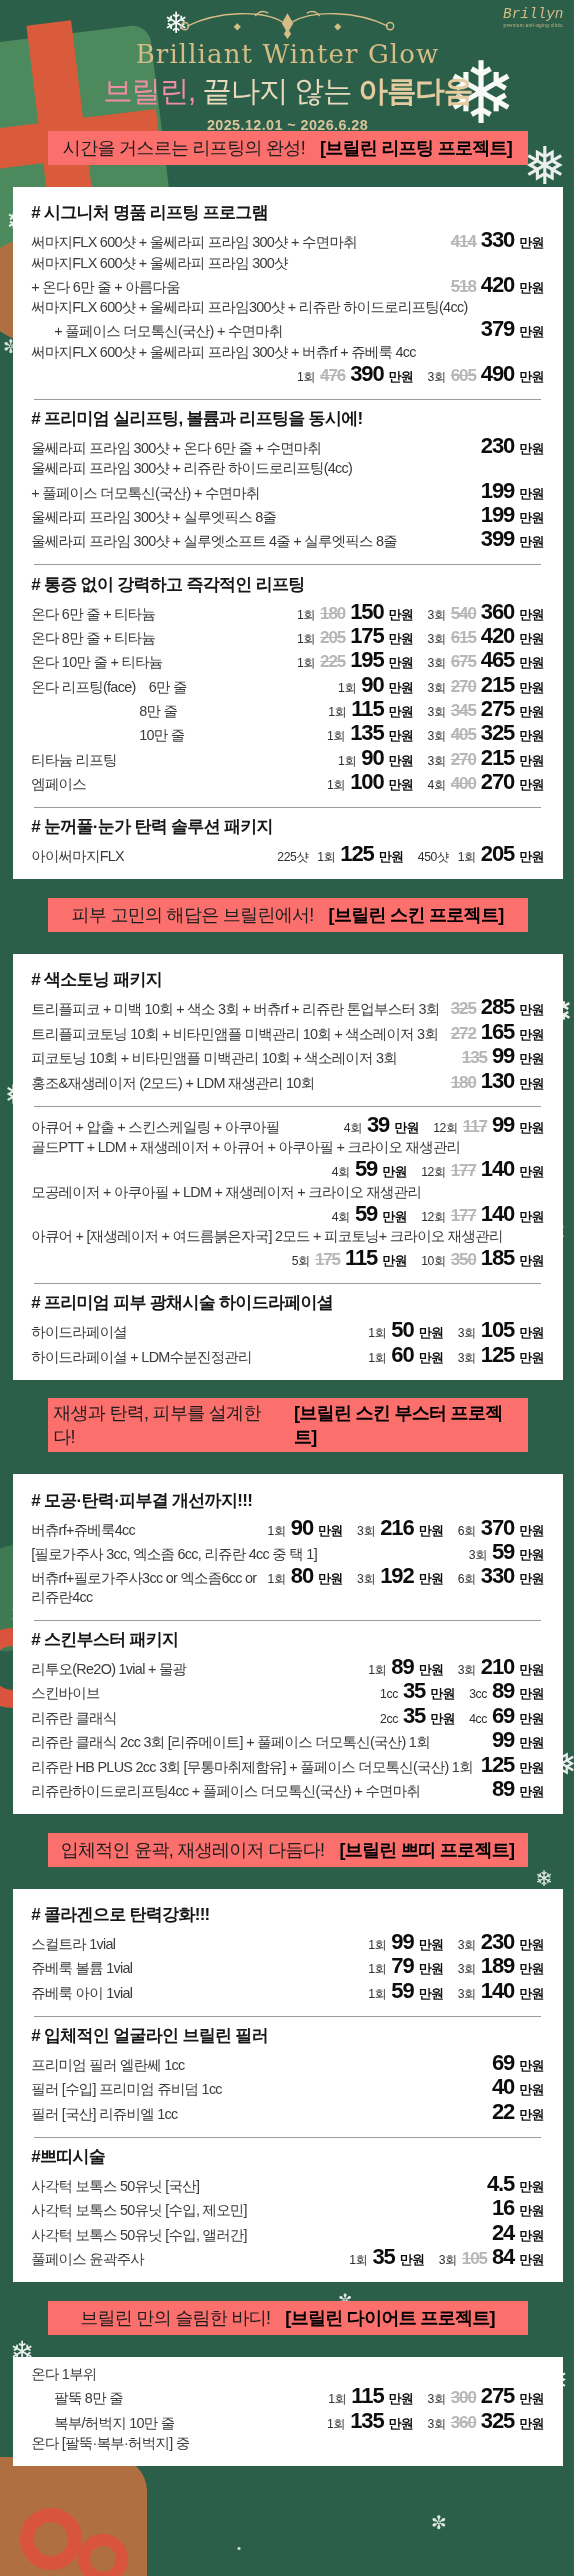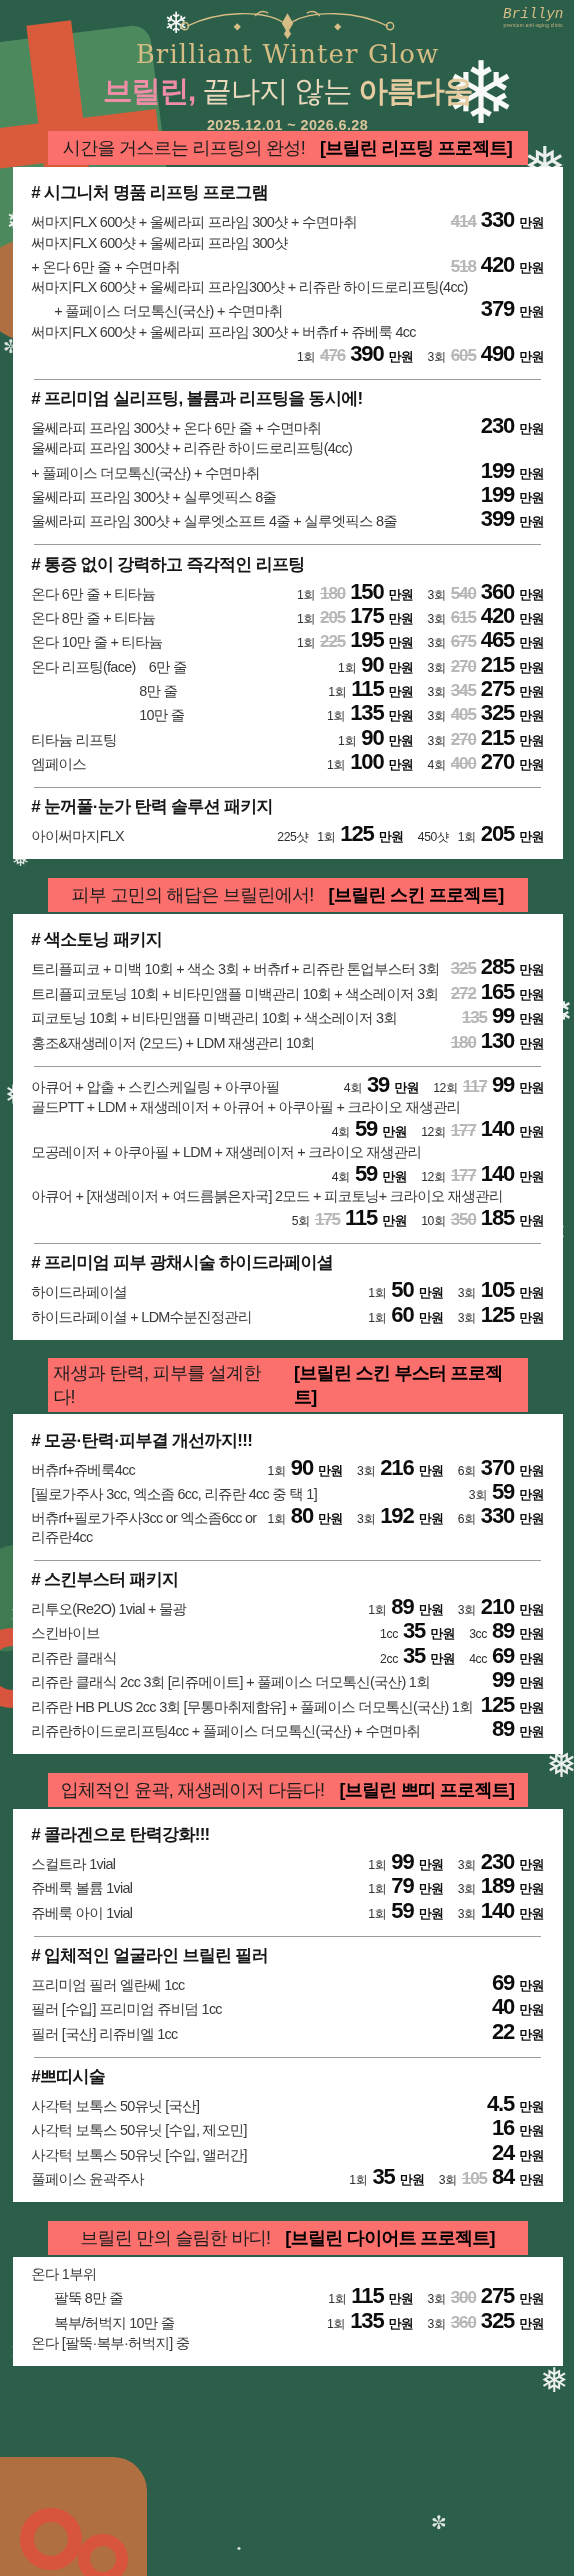--- a/index.html
+++ b/index.html
@@ -29,29 +29,29 @@
   .content{position:relative;z-index:1;}
 
   
   .header{position:relative;text-align:center;padding-top:5.7px;height:131px;}
   .logo{position:absolute;top:5.7px;right:11.5px;text-align:center;}
   .logo-name{font-family:Liberation Mono, monospace;font-style:italic;font-size:14.4px;color:var(--gold);}
   .logo-sub{font-size:4.7px;letter-spacing:0.3px;color:#CBB687;margin-top:1.4px;}
   .ornament{display:block;margin:0 auto;}
   .title-en{font-family:"DejaVu Serif",serif;font-size:26px;color:var(--gold);letter-spacing:1.1px;margin-top:0px;}
   .title-ko{font-size:29.5px;margin-top:3.6px;letter-spacing:-1.1px;}
-  .t-accent{color:var(--pink);font-weight:700;}
+  .t-accent{color:var(--pink);font-weight:400;}
   .t-mid{color:var(--cream);font-weight:400;}
   .t-bold{color:var(--creamb);font-weight:800;}
   .period{color:var(--gold2);font-size:14.4px;font-weight:700;margin-top:5px;letter-spacing:0.4px;}
 
   
   .section{margin-top:18.7px;}
   .section:first-of-type{margin-top:0;}
-  .banner{width:480px;margin:0 auto 2px;background:var(--banner);min-height:34px;display:flex;align-items:center;justify-content:center;gap:15px;font-size:18px;letter-spacing:-0.7px;padding:2.9px 5.7px;}
+  .banner{width:480px;margin:0 auto 22px;background:var(--banner);min-height:34px;display:flex;align-items:center;justify-content:center;gap:15px;font-size:18px;letter-spacing:-0.7px;padding:2.9px 5.7px;}
   .b-plain{color:#1d1d1d;font-weight:500;}
   .b-bold{color:#000;font-weight:800;}
   .card{background:#fff;width:550px;margin:0 auto;padding:7.2px 18.7px 11.5px;}
   .g-head{font-size:17px;font-weight:800;color:#161616;letter-spacing:-0.7px;margin:7.2px 0 5px;}
   .divider{border-top:1.4px solid #9b9b9b;margin:13px 2.9px 7.2px;}
   .row{display:flex;justify-content:space-between;align-items:baseline;margin:1.4px 0;min-height:18.7px;}
   .label{font-size:14.4px;color:var(--label);letter-spacing:-0.7px;line-height:1.3;}
   .label.i1{padding-left:23px;}
   .label.i2{padding-left:108px;}
   .prices{display:flex;align-items:baseline;justify-content:flex-end;white-space:nowrap;flex-shrink:0;}
@@ -151,21 +151,21 @@
                   <span class="num">330</span>
                   <span class="unit">만원</span>
                 </span>
               </div>
             </div>
             <div class="row">
               <div class="label">써마지FLX 600샷 + 울쎄라피 프라임  300샷</div>
               <div class="prices"></div>
             </div>
             <div class="row">
-              <div class="label">+ 온다 6만 줄 + 수면마취</div>
+              <div class="label">+ 온다 6만 줄 + 아름다움</div>
               <div class="prices">
                 <span class="price">
                   <span class="old">518</span>
                   <span class="num">420</span>
                   <span class="unit">만원</span>
                 </span>
               </div>
             </div>
             <div class="row">
               <div class="label">써마지FLX 600샷 + 울쎄라피 프라임300샷 + 리쥬란 하이드로리프팅(4cc)</div>

